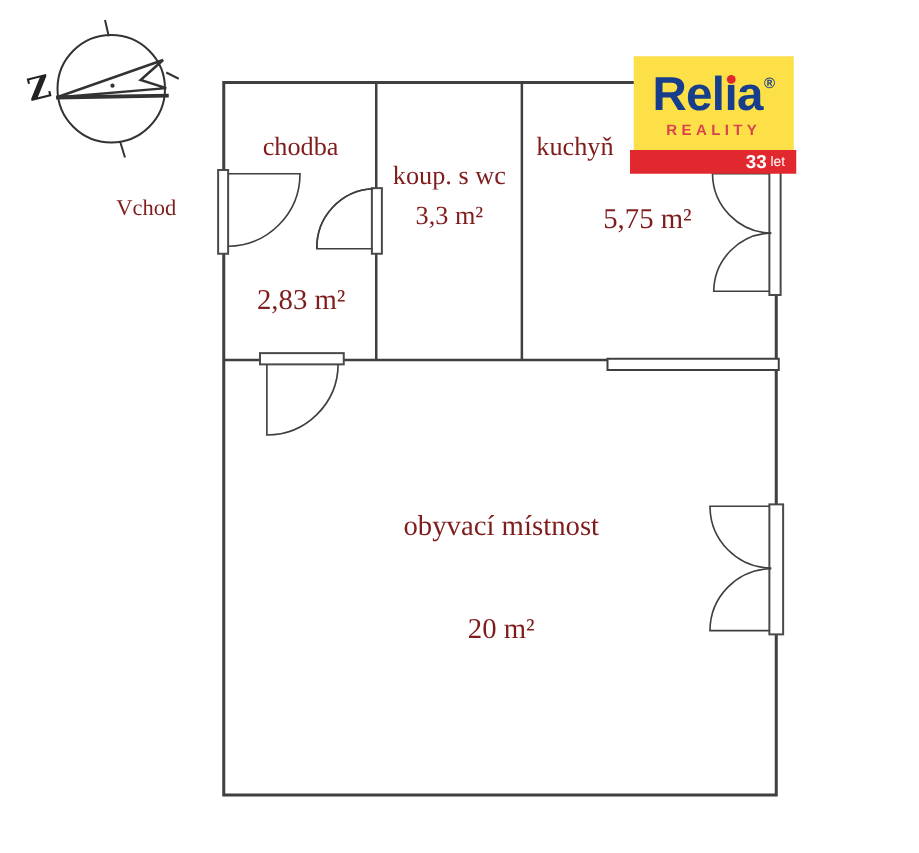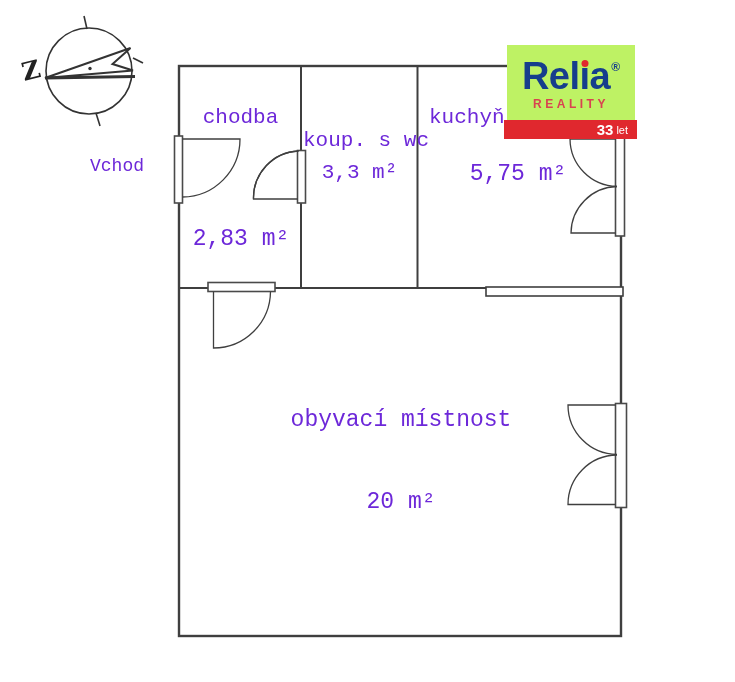--- a/index.html
+++ b/index.html
@@ -5,22 +5,22 @@
   html,body{margin:0;padding:0;}
   body{
     width:735px;height:682px;position:relative;overflow:hidden;
     background:#ffffff;
     font-family:"Liberation Sans", sans-serif;
     color:#1f1f1f;
   }
   #plan-svg{position:absolute;left:0;top:0;z-index:1;}
   .lbl{
     position:absolute;z-index:2;line-height:1;
-    font-family:Liberation Mono, monospace;
-    color:#6d28d9;white-space:nowrap;
+    font-family:Liberation Serif, serif;
+    color:#7f1d1d;white-space:nowrap;
   }
   .lbl.center{text-align:center;}
   .room-name,.room-area{font-size:21px;}
   .big{font-size:23px;}
   #vchod-label{left:57px;top:157px;width:120px;font-size:18px;}
   #z-label{
     left:22px;top:58px;font-size:25px;font-weight:bold;
     font-family:"DejaVu Serif", serif;transform:rotate(-14deg);color:#222;
   }
   #chodba-name{left:179px;top:107px;width:123px;}
@@ -28,21 +28,21 @@
   #koup-name{left:303px;top:130px;width:113px;}
   #koup-area{left:303px;top:162px;width:113px;}
   #kuchyn-name{left:429px;top:107px;}
   #kuchyn-area{left:458px;top:163px;width:120px;}
   #obyvaci-name{left:281px;top:409px;width:240px;}
   #obyvaci-area{left:281px;top:447px;width:240px;margin-top:44px;}
 
   
   #logo{position:absolute;left:507px;top:45px;width:128px;z-index:3;}
   #logo-box{
-    background:#bef264;width:128px;height:75px;
+    background:#fde047;width:128px;height:75px;
     display:flex;flex-direction:column;align-items:center;justify-content:center;
     padding-top:2px;box-sizing:border-box;
   }
   #brand-line{
     position:relative;
     font-size:38px;font-weight:bold;letter-spacing:-0.5px;
     color:#163e8c;line-height:1;
   }
   #brand-line .i-wrap{position:relative;display:inline-block;}
   #brand-line .i-dot{

